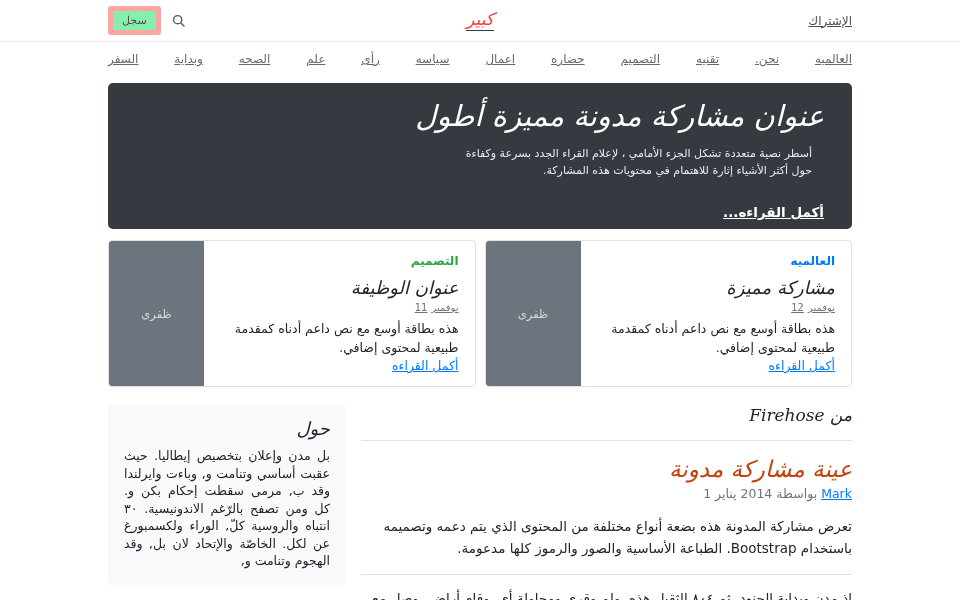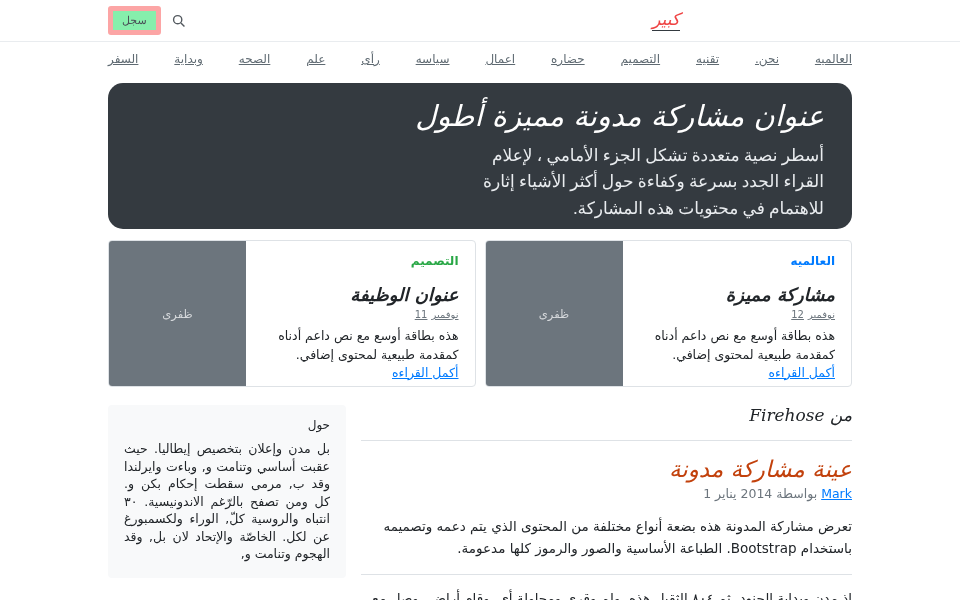--- a/index.html
+++ b/index.html
@@ -32,61 +32,61 @@
 
   
   .nav-row {
     display: flex; direction: rtl; justify-content: space-between; align-items: center;
     height: 34px; font-size: 12px;
   }
   .nav-link { color: #5f6a72; text-decoration: underline; white-space: nowrap; }
 
   
   .hero {
-    margin-top: 7px; height: 146px; background: #343a40; border-radius: 15px;
+    margin-top: 7px; height: 146px; background: #343a40; border-radius: 5px;
     color: #fff; padding: 13px 28px; direction: rtl; text-align: right;
   }
   .hero-title {
     font-family: "DejaVu Serif", "DejaVu Sans", sans-serif; font-style: italic;
     font-weight: normal; font-size: 29px; margin: 3px 0 10px;
   }
-  .hero-text { font-size: 17px; line-height: 1.55; color: #e9ecef; max-width: 352px; margin: 0; font-family: Liberation Serif, serif; }
+  .hero-text { font-size: 11px; line-height: 1.55; color: #e9ecef; max-width: 352px; margin: 12px; }
   .hero-link {
     display: inline-block; margin-top: 13px; color: #fff; font-weight: bold;
     font-size: 13.5px; text-decoration: underline;
   }
 
   
   .cards-row { display: flex; direction: rtl; gap: 9px; margin-top: 11px; }
   .card {
     flex: 1; height: 147px; border: 1px solid #dee2e6; border-radius: 4px;
     background: #fff; display: flex; direction: rtl; overflow: hidden;
   }
   .card-body {
     flex: 1; padding: 13px 16px 13px 12px; display: flex; flex-direction: column;
     text-align: right;
   }
   .card-cat { font-size: 12px; font-weight: bold; margin-bottom: 5px; }
   .cat-blue { color: #007bff; }
   .cat-green { color: #28a745; }
   .card-title {
     font-family: "DejaVu Serif", "DejaVu Sans", sans-serif; font-style: italic;
-    font-weight: bold; font-size: 18px; margin: 11px 0 4px; color: #212529;
+    font-weight: normal; font-size: 18px; margin: 4px 0 4px; color: #212529;
   }
   .card-date {
     direction: ltr; display: flex; justify-content: flex-end; gap: 4px;
     font-size: 10px; color: #6c757d; text-decoration: underline; margin-bottom: 7px;
   }
   .card-text { font-size: 12.5px; line-height: 1.5; margin: 0; color: #212529; }
   .card-link {
     margin-top: auto; align-self: flex-start; font-size: 12.5px;
     color: #007bff; text-decoration: underline;
   }
   .card-thumb {
-    width: 137px; flex-shrink: 0; background: #6c757d; color: #d6d9dc;
+    width: 95px; flex-shrink: 0; background: #6c757d; color: #d6d9dc;
     display: flex; align-items: center; justify-content: center; font-size: 11.5px;
   }
 
   
   .content-row { display: flex; direction: rtl; gap: 15px; margin-top: 18px; }
   .main-col { flex: 1; min-width: 0; }
   .sidebar { width: 238px; flex-shrink: 0; }
 
   .firehose-title {
     direction: rtl; text-align: right; font-size: 17px; font-weight: normal;
@@ -107,41 +107,44 @@
   .post-meta a { color: #007bff; text-decoration: underline; }
   .post p { font-size: 13.5px; line-height: 1.62; margin: 0 0 13px; }
   .post hr { border: 0; border-top: 1px solid #dee2e6; margin: 14px 0 13px; }
 
   
   .about-box {
     background: #f8f9fa; border-radius: 4px; padding: 13px 16px 15px;
     direction: rtl; text-align: right;
   }
   .side-title {
-    font-family: "DejaVu Serif", "DejaVu Sans", sans-serif; 
-    font-weight: normal; font-size: 12px; margin: 0 0 8px; color: #212529;
+    font-family: "DejaVu Serif", "DejaVu Sans", sans-serif; font-style: italic;
+    font-weight: normal; font-size: 18px; margin: 0 0 8px; color: #212529;
   }
   .about-text { font-size: 12.5px; line-height: 1.4; margin: 0; text-align: justify; }
 </style>
 </head>
 <body>
 
 <div class="topbar-wrap">
   <div class="container topbar">
     <div class="topbar-zone">
       <button class="signup-btn">سجل</button>
       <span class="search-icon">
         <svg width="14" height="14" viewBox="0 0 16 16" fill="none" stroke="currentColor" stroke-width="1.6">
           <circle cx="6.5" cy="6.5" r="4.7"></circle>
           <line x1="10.2" y1="10.2" x2="14.2" y2="14.2"></line>
         </svg>
       </span>
     </div>
     <div class="topbar-zone center">
       <a class="logo" href="#">كبير</a>
+    </div>
+    <div class="topbar-zone right">
+      <a class="subscribe-link" href="#">الإشتراك</a>
     </div>
   </div>
 </div>
 
 <div class="container">
   <nav class="nav-row">
     <a class="nav-link" href="#">العالميه</a>
     <a class="nav-link" href="#">نحن.</a>
     <a class="nav-link" href="#">تقنيه</a>
     <a class="nav-link" href="#">التصميم</a>

